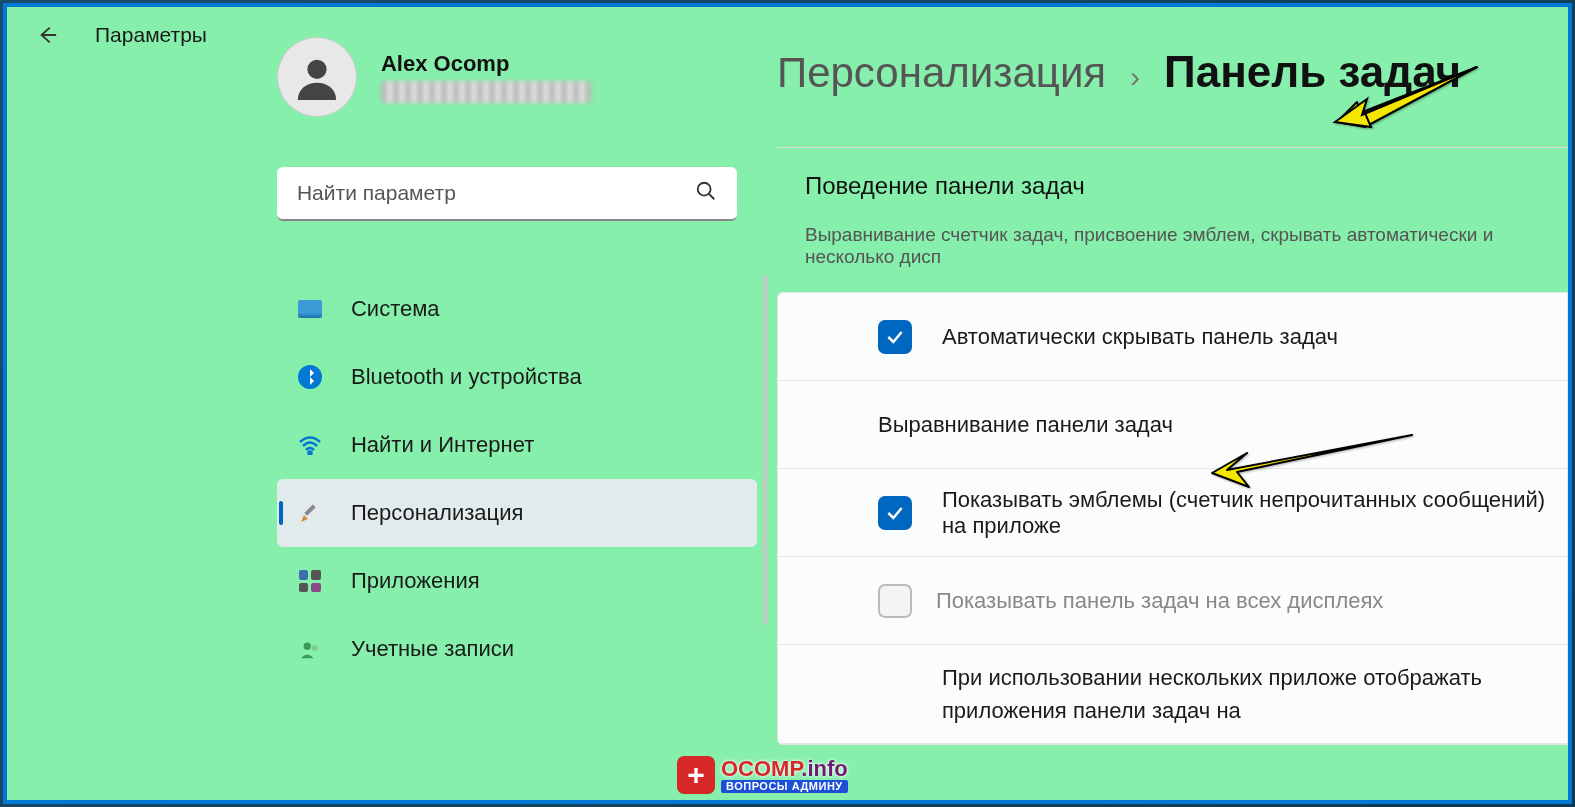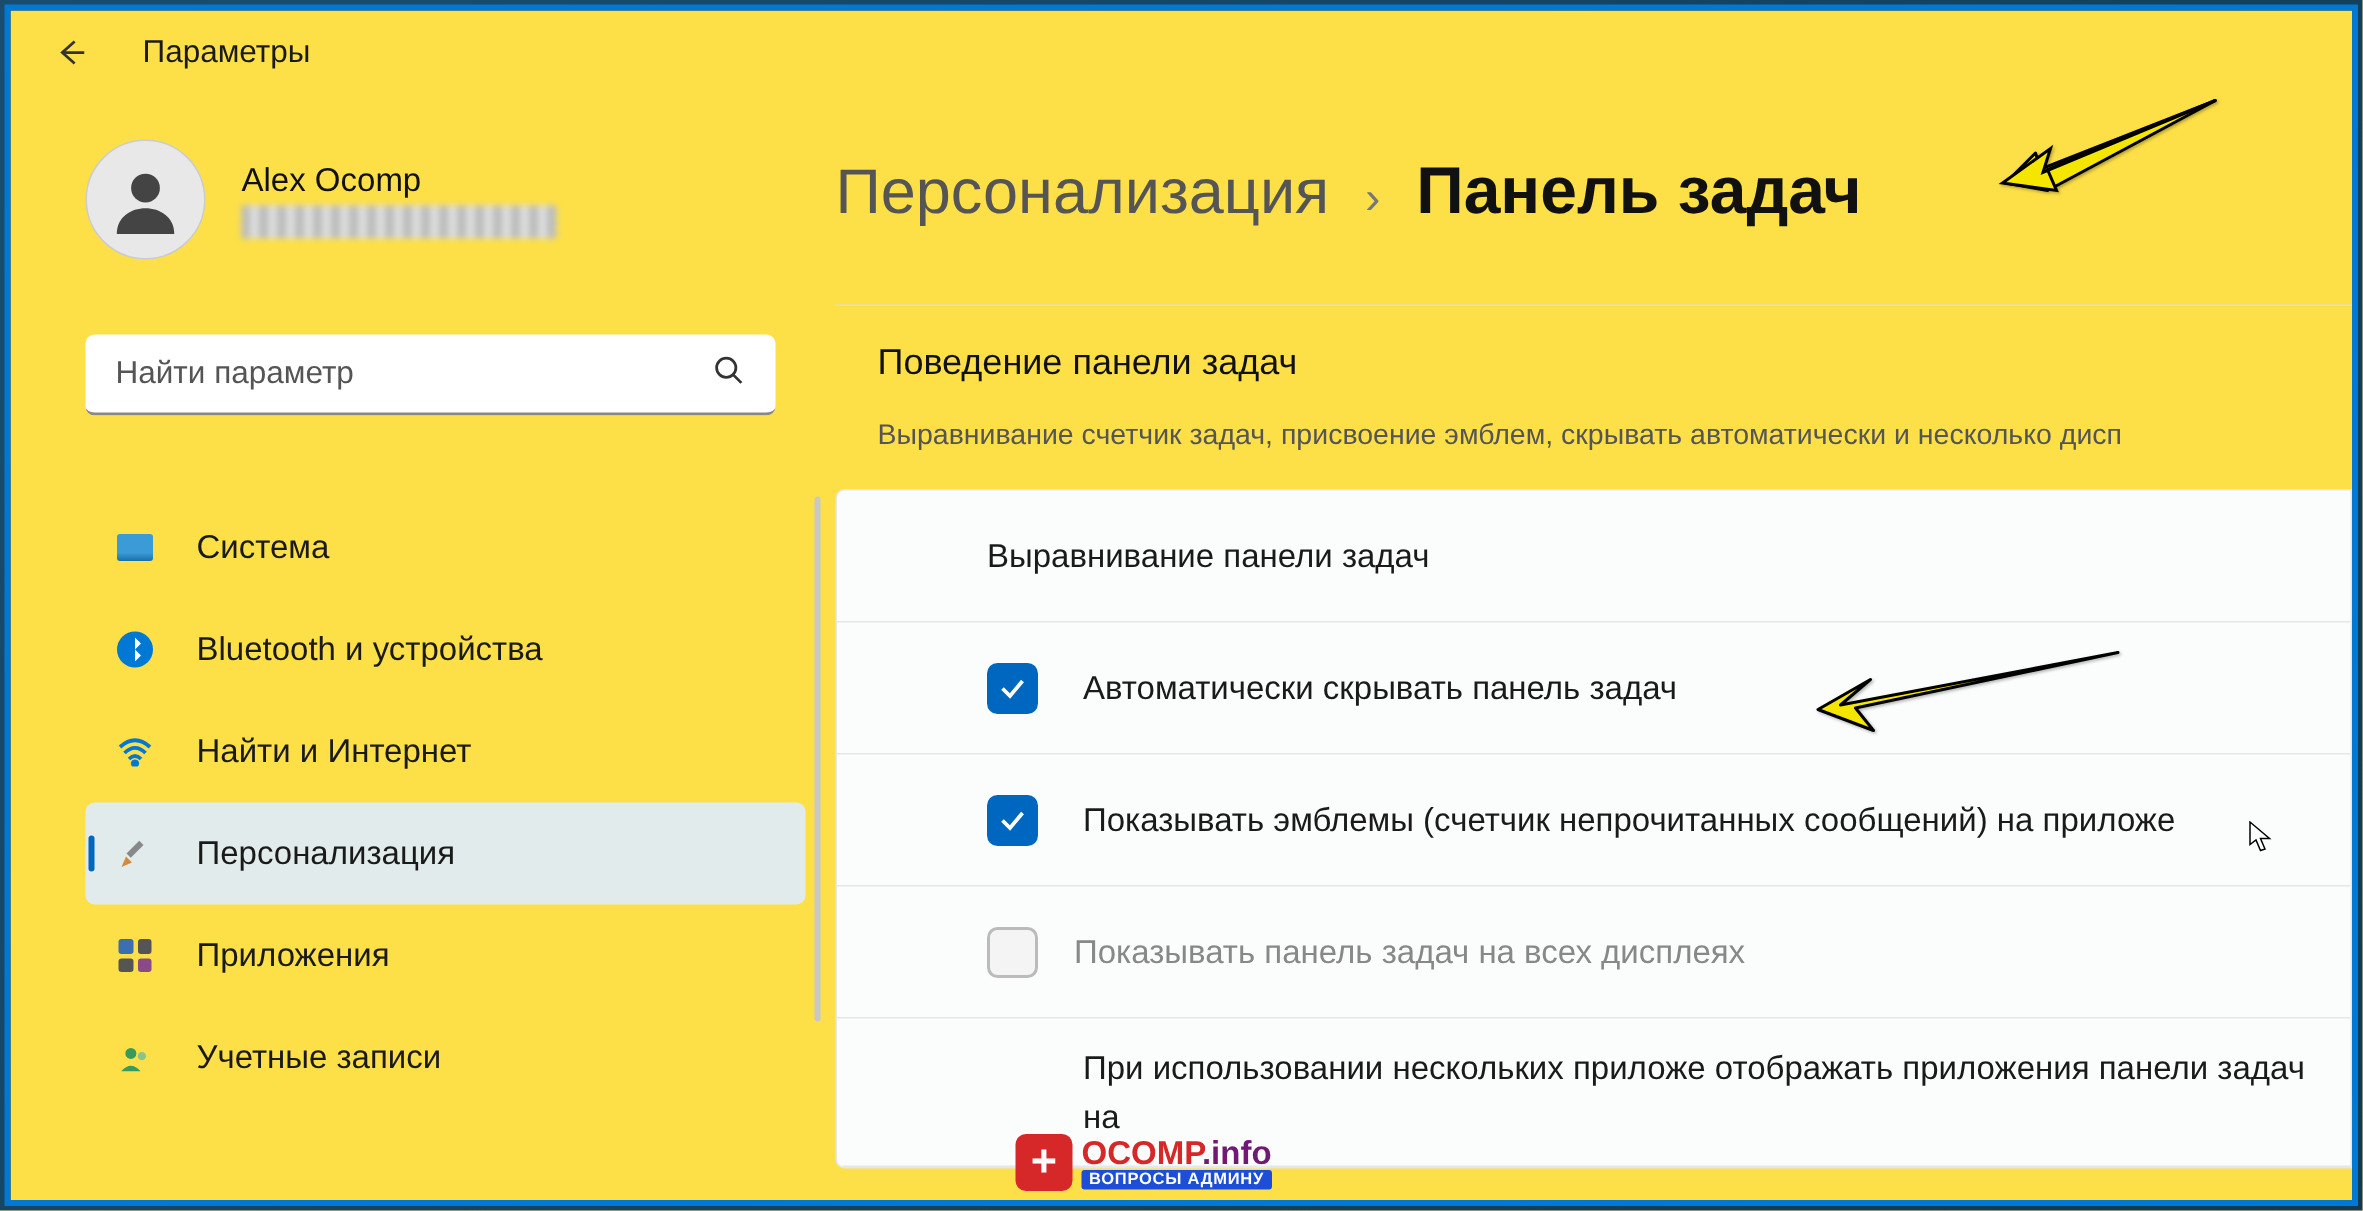--- a/index.html
+++ b/index.html
@@ -13,23 +13,23 @@
     }
     .outer-frame {
       position: absolute;
       top: 3px; left: 3px; right: 3px; bottom: 3px;
       border: 4px solid #0078d4;
       background: #f0f6f6;
       overflow: hidden;
     }
     .window {
       width: 100%; height: 100%;
-      background: #fde047;
+      background: #86efac;
       display: flex;
-      flex-direction: column;
+      flex-direction: row;
     }
     .titlebar {
       height: 56px;
       display: flex;
       align-items: center;
       padding: 0 20px;
       gap: 28px;
     }
     .back-btn {
       width: 40px; height: 40px;
@@ -49,21 +49,21 @@
     .user-block { display: flex; align-items: center; gap: 24px; margin-bottom: 50px; }
     .avatar {
       width: 80px; height: 80px;
       border-radius: 50%;
       background: #e8e8e8;
       display: flex; align-items: center; justify-content: center;
       border: 1px solid #ccc;
     }
     .avatar svg { width: 46px; height: 46px; fill: #444; }
     .user-text { display: flex; flex-direction: column; gap: 4px; }
-    .user-name { font-size: 22px; font-weight: 400; color: #111; }
+    .user-name { font-size: 22px; font-weight: 700; color: #111; }
     .user-email {
       width: 210px; height: 22px;
       background: repeating-linear-gradient(90deg,#bbb 0,#bbb 6px,#ddd 6px,#ddd 12px),
                   repeating-linear-gradient(0deg,#ccc 0,#ccc 4px,#eee 4px,#eee 8px);
       filter: blur(2px);
     }
     .search-box {
       height: 54px;
       background: #fff;
       border-radius: 6px;
@@ -299,30 +299,30 @@
           <span class="bc-current">Панель задач</span>
         </div>
 
         <div class="panel">
           <div class="section-header">
             <div class="section-title">Поведение панели задач</div>
             <div class="section-sub">Выравнивание счетчик задач, присвоение эмблем, скрывать автоматически и несколько дисп</div>
           </div>
 
           <div class="settings-card">
-            <div class="setting-row header-row">
-              <span>Выравнивание панели задач</span>
-            </div>
             <div class="setting-row">
               <span class="checkbox checked">
                 <svg viewBox="0 0 24 24">
                     <path d="M4 12 L10 18 L20 6"></path>
                   </svg>
               </span>
               <span>Автоматически скрывать панель задач</span>
+            </div>
+            <div class="setting-row header-row">
+              <span>Выравнивание панели задач</span>
             </div>
             <div class="setting-row">
               <span class="checkbox checked">
                 <svg viewBox="0 0 24 24">
                     <path d="M4 12 L10 18 L20 6"></path>
                   </svg>
               </span>
               <span>Показывать эмблемы (счетчик непрочитанных сообщений) на приложе</span>
             </div>
             <div class="setting-row disabled">

